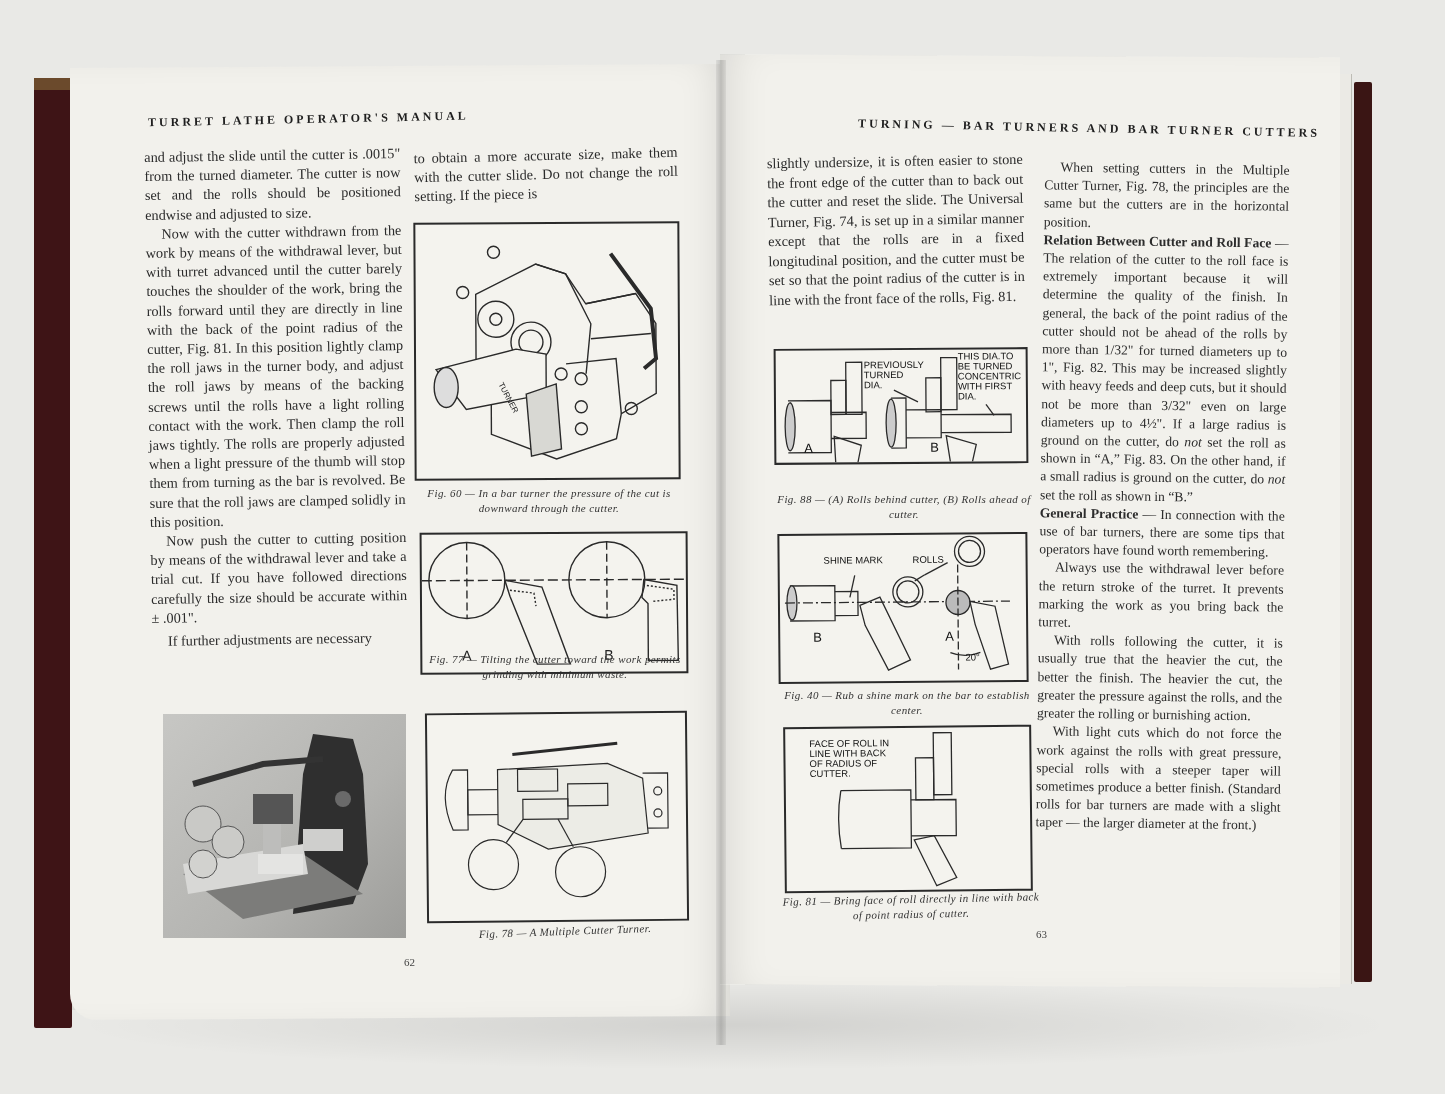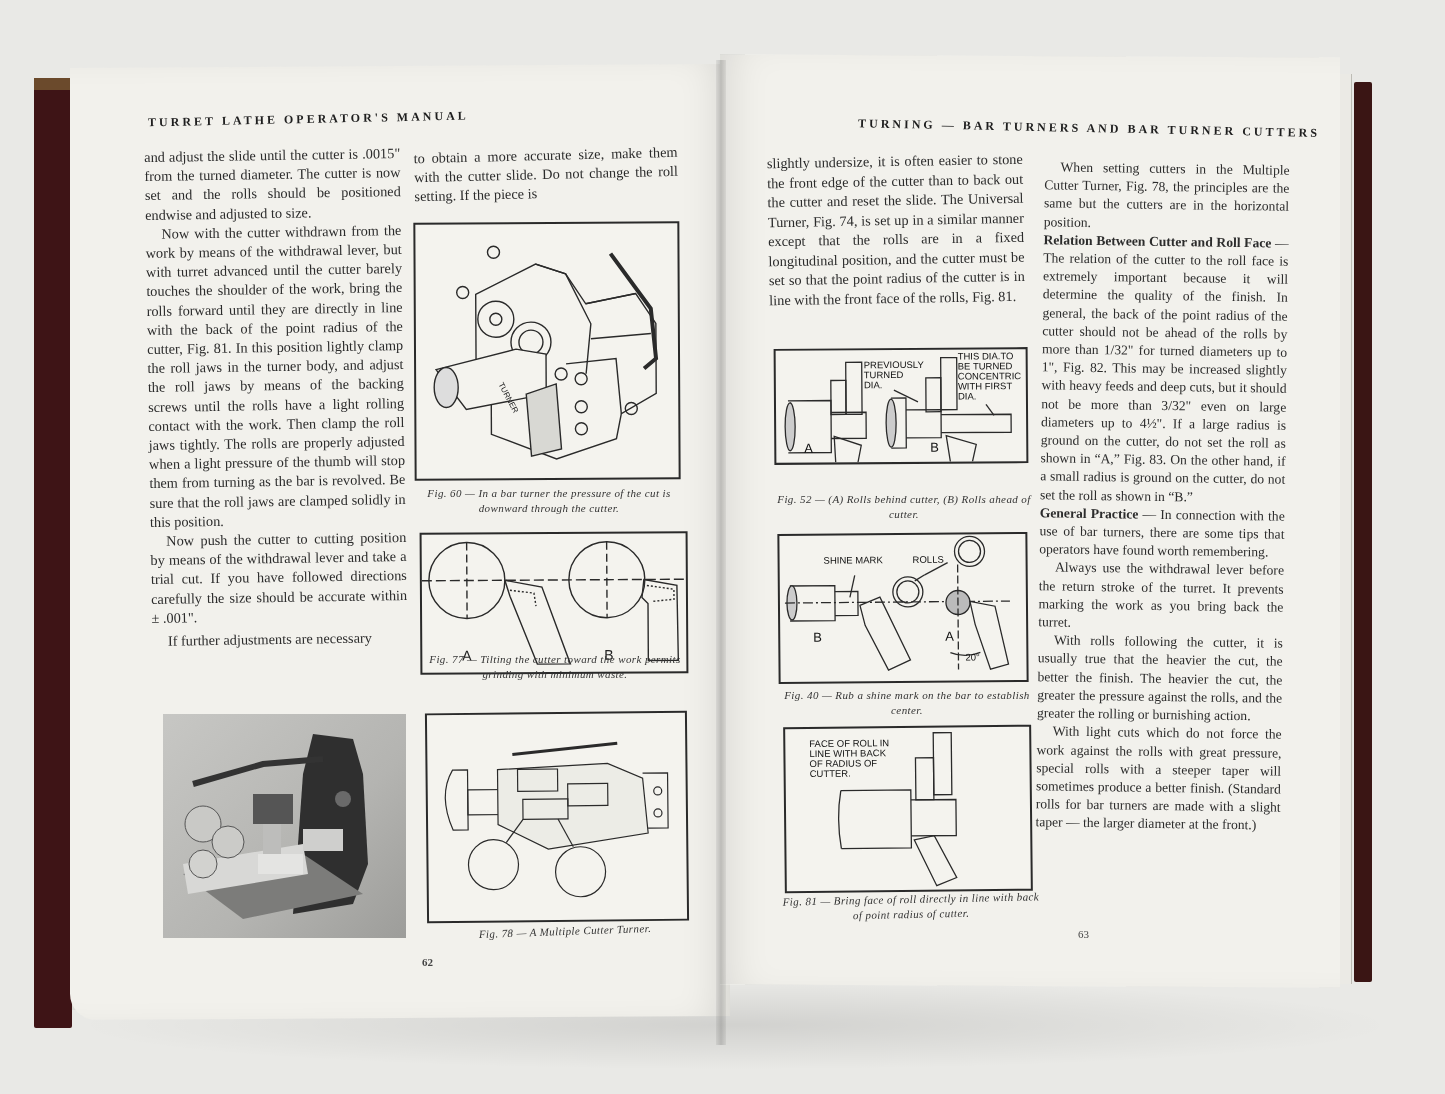--- a/index.html
+++ b/index.html
@@ -67,21 +67,21 @@
     }
     .col {
       position: absolute;
       font-size: 14.3px; line-height: 19.2px;
       text-align: justify;
       color: #2c2c2c;
     }
     .col p { margin: 0; }
     .col p.indent { text-indent: 16px; }
     .col .bold { font-weight: bold; }
-    .col .it { }
+    .col .it { font-style: italic; }
     .figbox {
       position: absolute; border: 2px solid #2a2a2a; background: #f4f3ee;
       overflow: hidden;
     }
     .caption {
       position: absolute; font-style: italic; font-size: 11px; line-height: 15px;
       text-align: center; color: #333; letter-spacing: 0.4px;
     }
     .photo {
       position: absolute; left: 163px; top: 714px; width: 243px; height: 224px;
@@ -202,21 +202,21 @@
       <circle cx="230" cy="100" r="4"></circle>
       <circle cx="65" cy="150" r="25"></circle>
       <circle cx="152" cy="158" r="25"></circle>
       <path d="M78 128 L95 105"></path>
       <path d="M145 133 L130 105"></path>
     </g>
   </svg>
 </div>
 <div class="caption" style="left:440px; top:924px; width:250px; transform:rotate(-2deg);">Fig. 78 — A Multiple Cutter Turner.</div>
 
-<div class="page-number" style="left:422px; top:956px;font-weight:bold;">62</div>
+<div class="page-number" style="left:404px; top:956px;">62</div>
 
 <div class="running-head" style="left:858px; top:121px; transform:rotate(1.2deg);">TURNING — BAR TURNERS AND BAR TURNER CUTTERS</div>
 
 <div class="col" style="left:768px; top:152px; width:256px; line-height:19.5px; transform:rotate(-1deg);">
   <p>slightly undersize, it is often easier to stone the front edge of the cutter than to back out the cutter and reset the slide. The Universal Turner, Fig. 74, is set up in a similar manner except that the rolls are in a fixed longitudinal position, and the cutter must be set so that the point radius of the cutter is in line with the front face of the rolls, Fig. 81.</p>
 </div>
 
 <div class="col" style="left:1040px; top:160px; width:245px; font-size:13.6px; line-height:18.2px; transform:rotate(0.8deg);">
   <p class="indent">When setting cutters in the Multiple Cutter Turner, Fig. 78, the principles are the same but the cutters are in the horizontal position.</p>
   <p><span class="bold">Relation Between Cutter and Roll Face</span><span> — The relation of the cutter to the roll face is extremely important because it will determine the quality of the finish. In general, the back of the point radius of the cutter should not be ahead of the rolls by more than 1/32" for turned diameters up to 1", Fig. 82. This may be increased slightly with heavy feeds and deep cuts, but it should not be more than 3/32" even on large diameters up to 4½". If a large radius is ground on the cutter, do </span><span class="it">not</span><span> set the roll as shown in “A,” Fig. 83. On the other hand, if a small radius is ground on the cutter, do </span><span class="it">not</span><span> set the roll as shown in “B.”</span></p>
@@ -252,21 +252,21 @@
       <text x="182" y="10">THIS DIA.TO</text>
       <text x="182" y="20">BE TURNED</text>
       <text x="182" y="30">CONCENTRIC</text>
       <text x="182" y="40">WITH FIRST</text>
       <text x="182" y="50">DIA.</text>
       <text x="28" y="102" font-size="13">A</text>
       <text x="154" y="102" font-size="13">B</text>
     </g>
   </svg>
 </div>
-<div class="caption" style="left:774px; top:492px; width:260px;">Fig. 52 — (A) Rolls behind cutter, (B) Rolls ahead of cutter.</div>
+<div class="caption" style="left:774px; top:492px; width:260px;">Fig. 88 — (A) Rolls behind cutter, (B) Rolls ahead of cutter.</div>
 
 <div class="figbox" style="left:778px; top:533px; width:250px; height:150px; transform:rotate(-0.5deg);">
   <svg width="246" height="146" viewBox="0 0 246 146">
     <g fill="none" stroke="#2a2a2a" stroke-width="1.3">
       <path d="M10 50 L55 50 L55 85 L10 85"></path>
       <ellipse cx="12" cy="67" rx="5" ry="17" fill="#ccc"></ellipse>
       <path d="M55 56 L78 56 L78 80 L55 80"></path>
       <path d="M5 67 L230 67" stroke-dasharray="10 3 2 3"></path>
       <path d="M80 70 L100 62 L130 125 L108 135 L85 90 Z"></path>
       <circle cx="128" cy="57" r="15"></circle>
@@ -305,13 +305,13 @@
     <g font-family="Liberation Sans, sans-serif" font-size="9.5" fill="#111">
       <text x="24" y="18">FACE OF ROLL IN</text>
       <text x="24" y="28">LINE WITH BACK</text>
       <text x="24" y="38">OF RADIUS OF</text>
       <text x="24" y="48">CUTTER.</text>
     </g>
   </svg>
 </div>
 <div class="caption" style="left:780px; top:892px; width:262px; transform:rotate(-1.2deg);">Fig. 81 — Bring face of roll directly in line with back of point radius of cutter.</div>
 
-<div class="page-number" style="left:1036px; top:928px;margin-left:42px;">63</div>
+<div class="page-number" style="left:1036px; top:928px;">63</div>
 
 </body></html>

